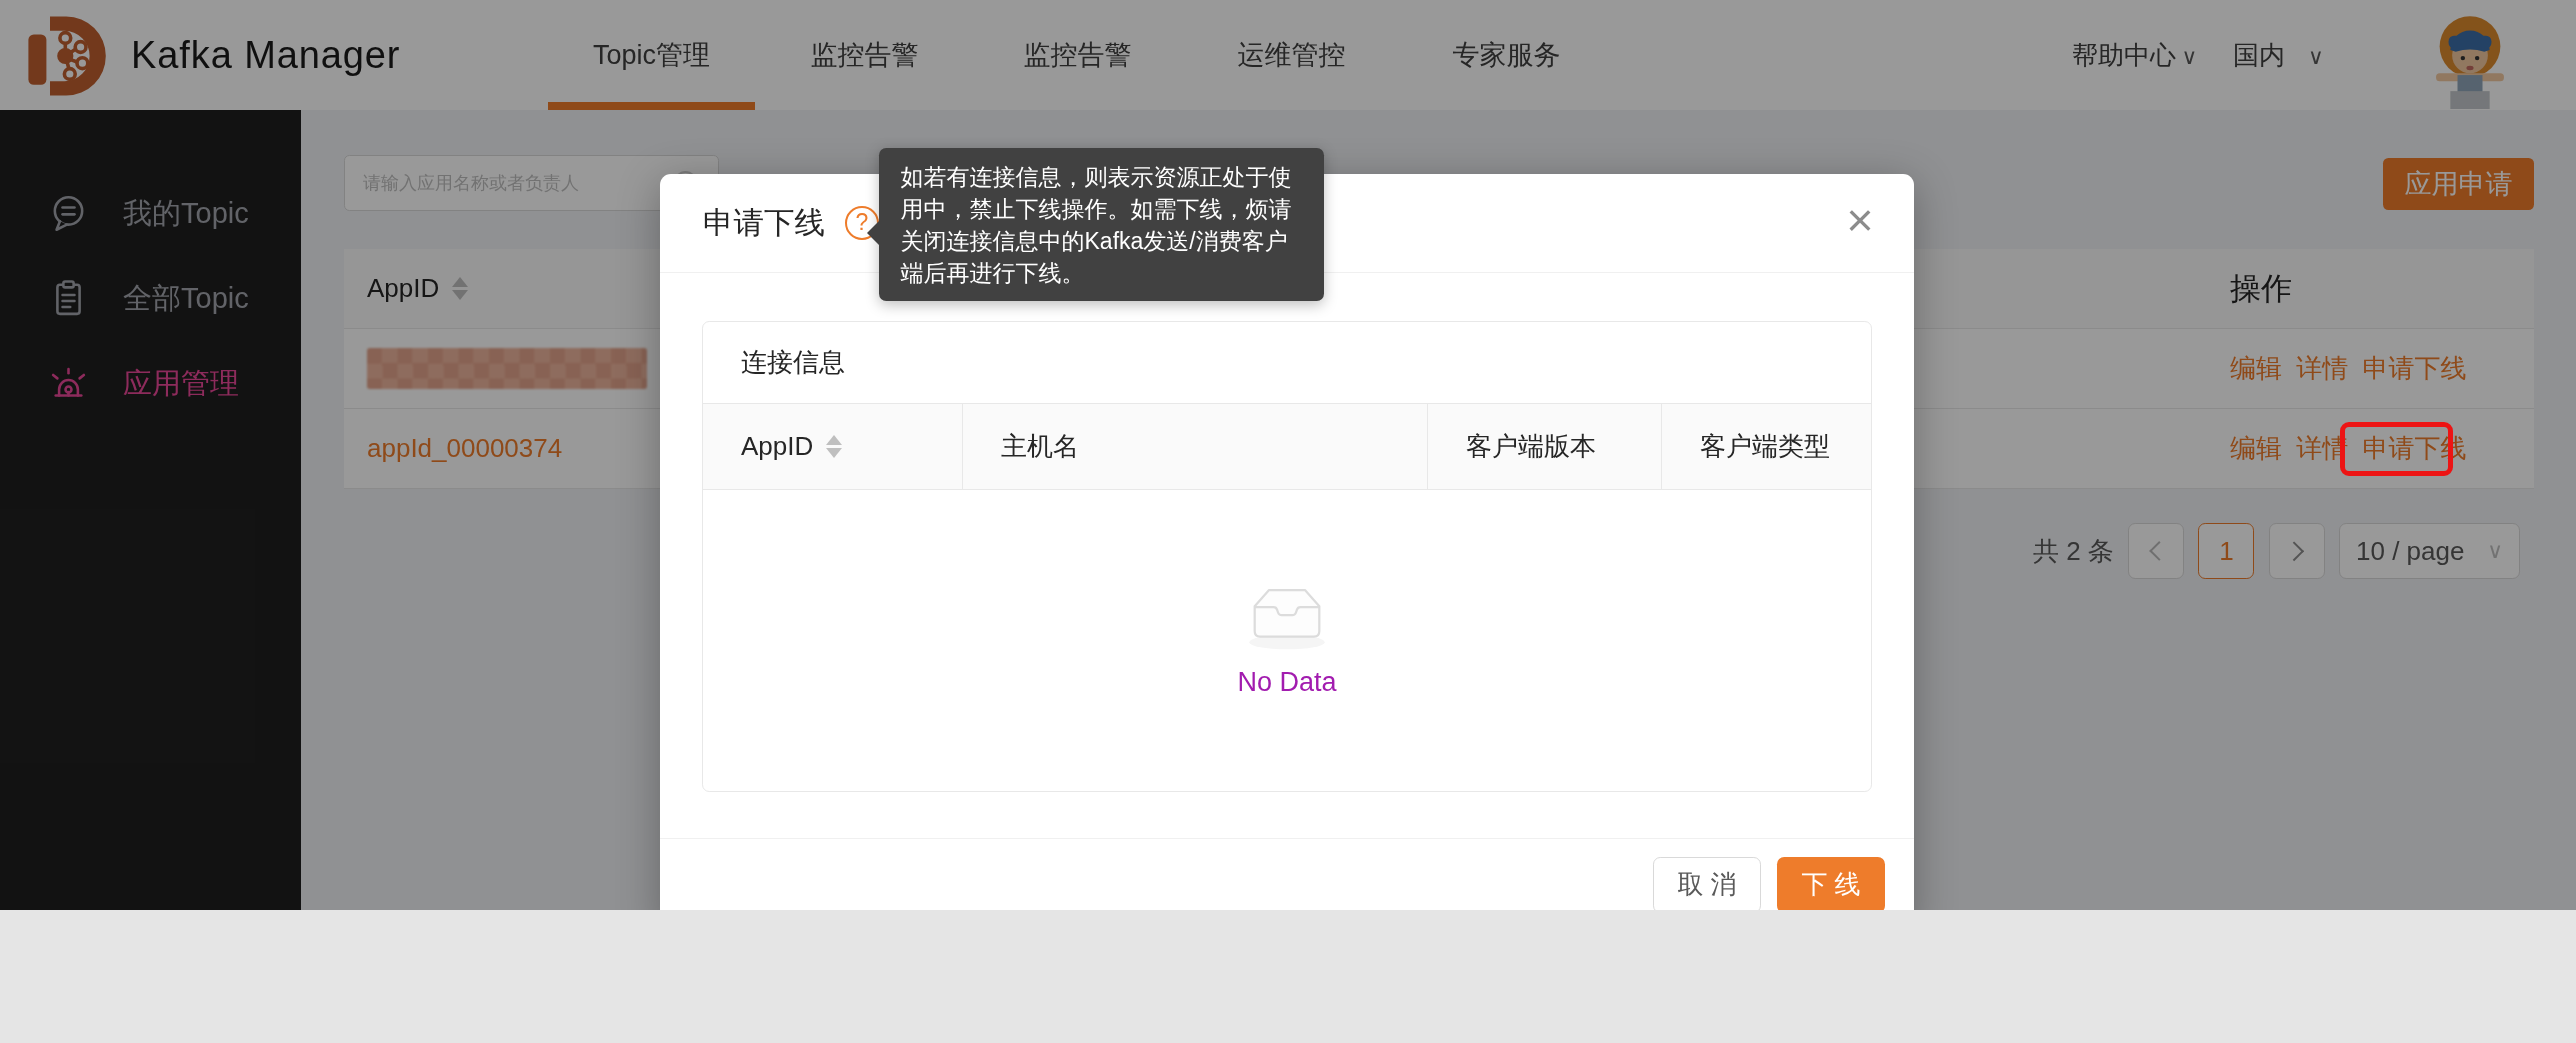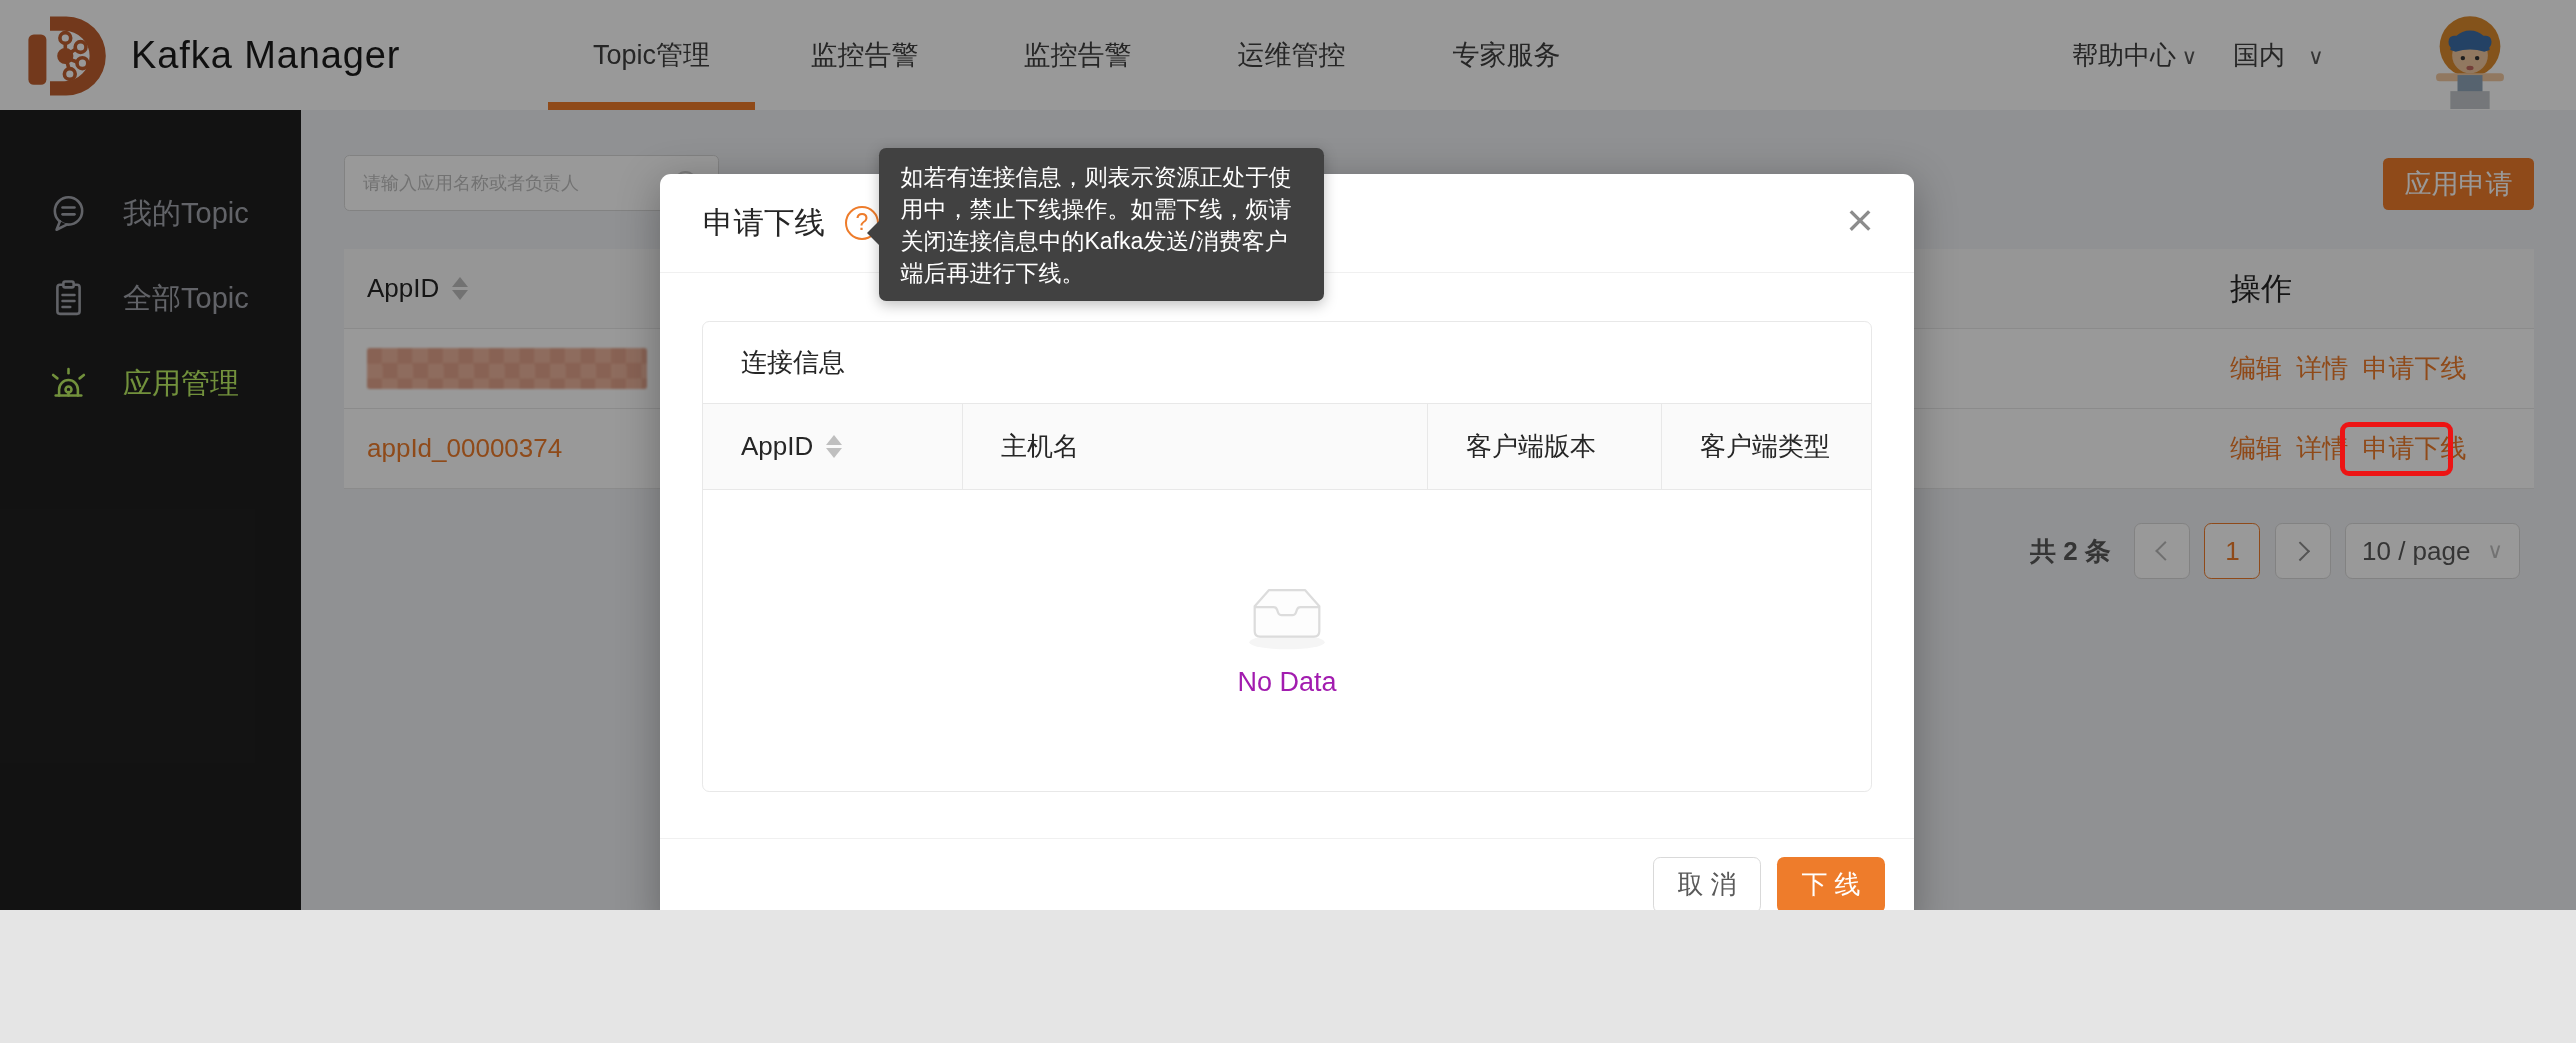--- a/index.html
+++ b/index.html
@@ -16,21 +16,21 @@
   .nav-item{position:absolute;top:0;height:110px;line-height:110px;font-size:27px;color:#404040;text-align:center;width:143px;margin-left:-72px;cursor:pointer;}
   .nav-item.active::after{content:"";position:absolute;left:-32px;right:-32px;bottom:0;height:8px;background:#ee7c2b;}
   .hdr-right{position:absolute;top:0;height:110px;line-height:110px;font-size:26px;color:#404040;}
   .chev{font-size:21.5px;color:#595959;margin-left:5.4px;}
   .avatar{position:absolute;left:2425px;top:9px;width:90px;height:100px;}
   
   .sidebar{position:absolute;left:0;top:110px;width:301px;height:933px;background:#1f1f1f;padding-top:61px;z-index:2;}
   .side-item{height:85px;display:flex;align-items:center;padding-left:48px;color:#a3a6ad;cursor:pointer;}
   .side-item svg{width:41px;height:41px;flex:none;}
   .side-item .lbl{margin-left:34px;font-size:29px;}
-  .side-item.active{color:#bef264;}
+  .side-item.active{color:#ec4899;}
   
   .content{position:absolute;left:301px;top:110px;width:2275px;height:933px;background:#f0f2f5;}
   .search{position:absolute;left:43px;top:45px;width:375px;height:56px;border:1.8px solid #d9d9d9;border-radius:5.4px;background:#fff;
     font-size:18px;color:#595959;padding:0 54px 0 18px;outline:none;font-family:inherit;}
   .search::placeholder{color:#bfbfbf;}
   .search-glass{position:absolute;left:373px;top:61px;width:23px;height:23px;border:2.7px solid #cfcfcf;border-radius:50%;}
   .search-glass::after{content:"";position:absolute;left:19px;top:19px;width:10px;height:2.7px;background:#cfcfcf;transform:rotate(45deg);}
   .apply-btn{position:absolute;right:42px;top:48px;width:151px;height:52px;background:#ee7c2b;color:#fff;border:none;border-radius:5.4px;
     font-size:27px;font-family:inherit;cursor:pointer;}
   .tbl{position:absolute;left:43px;top:139px;width:2190px;}
@@ -40,27 +40,27 @@
   .cell-ops{position:absolute;left:1886px;top:0;height:100%;display:flex;align-items:center;font-size:31px;color:#262626;font-weight:500;}
   .sorter{display:inline-flex;flex-direction:column;margin-left:12.5px;gap:3.6px;}
   .sorter .up{width:0;height:0;border-left:8px solid transparent;border-right:8px solid transparent;border-bottom:10px solid #bfbfbf;}
   .sorter .dn{width:0;height:0;border-left:8px solid transparent;border-right:8px solid transparent;border-top:10px solid #bfbfbf;}
   .applink{font-size:26px;color:#ee7c2b;cursor:pointer;}
   .redact{width:280px;height:41px;border-radius:2.7px;filter:blur(1.3px);
     background:repeating-conic-gradient(#eba98d 0% 25%, #df9478 0% 50%) 0 0/30.5px 30.5px,#e8a283;opacity:.85;}
   .ops{position:absolute;left:1886px;top:0;height:100%;display:flex;align-items:center;gap:14.3px;}
   .ops span{font-size:26px;color:#ee7c2b;cursor:pointer;white-space:nowrap;}
   .pager{position:absolute;right:56px;top:413px;height:56px;display:flex;align-items:center;gap:14.3px;}
-  .pager .total{color:#595959;font-size:26px;margin-right:9px;font-weight:bold;}
+  .pager .total{color:#595959;font-size:26px;}
   .pgbtn{width:56px;height:56px;border:1.8px solid #d9d9d9;border-radius:7.2px;background:#fff;display:flex;align-items:center;justify-content:center;cursor:pointer;position:relative;}
   .pgbtn.cur{border-color:#ee7c2b;color:#ee7c2b;font-size:26px;}
   .arr{width:14.3px;height:14.3px;border-left:2.7px solid #b9b9b9;border-bottom:2.7px solid #b9b9b9;}
   .arr.l{transform:rotate(45deg);margin-left:5.4px;}
   .arr.r{transform:rotate(-135deg);margin-right:5.4px;border-color:#8c8c8c;}
-  .sizer{height:56px;min-width:160px;border:1.8px solid #d9d9d9;border-radius:7.2px;background:#fff;display:flex;align-items:center;justify-content:center;gap:15px;padding:0 16px;color:#595959;font-size:26px;cursor:pointer;}
+  .sizer{height:56px;min-width:160px;border:1.8px solid #d9d9d9;border-radius:7.2px;background:#fff;display:flex;align-items:center;justify-content:center;gap:21px;padding:0 16px;color:#595959;font-size:26px;cursor:pointer;}
   .sizer .chev{color:#bfbfbf;margin-left:1.8px;}
   
   .mask{position:absolute;inset:0;background:rgba(0,0,0,0.40);z-index:40;}
   
   .modal{position:absolute;left:660px;top:174px;width:1254px;height:756px;background:#fff;border-radius:10.8px;z-index:50;
     box-shadow:0 9px 43px rgba(0,0,0,0.30);}
   .m-hdr{position:relative;height:99px;border-bottom:0.9px solid #f0f0f0;display:flex;align-items:center;padding-left:43px;}
   .m-title{font-size:30.5px;color:#262626;font-weight:500;}
   .q-icon{width:34px;height:34px;margin-left:20px;border:2.7px solid #ee7c2b;border-radius:50%;color:#ee7c2b;
     font-size:23px;line-height:29px;text-align:center;font-weight:500;}

